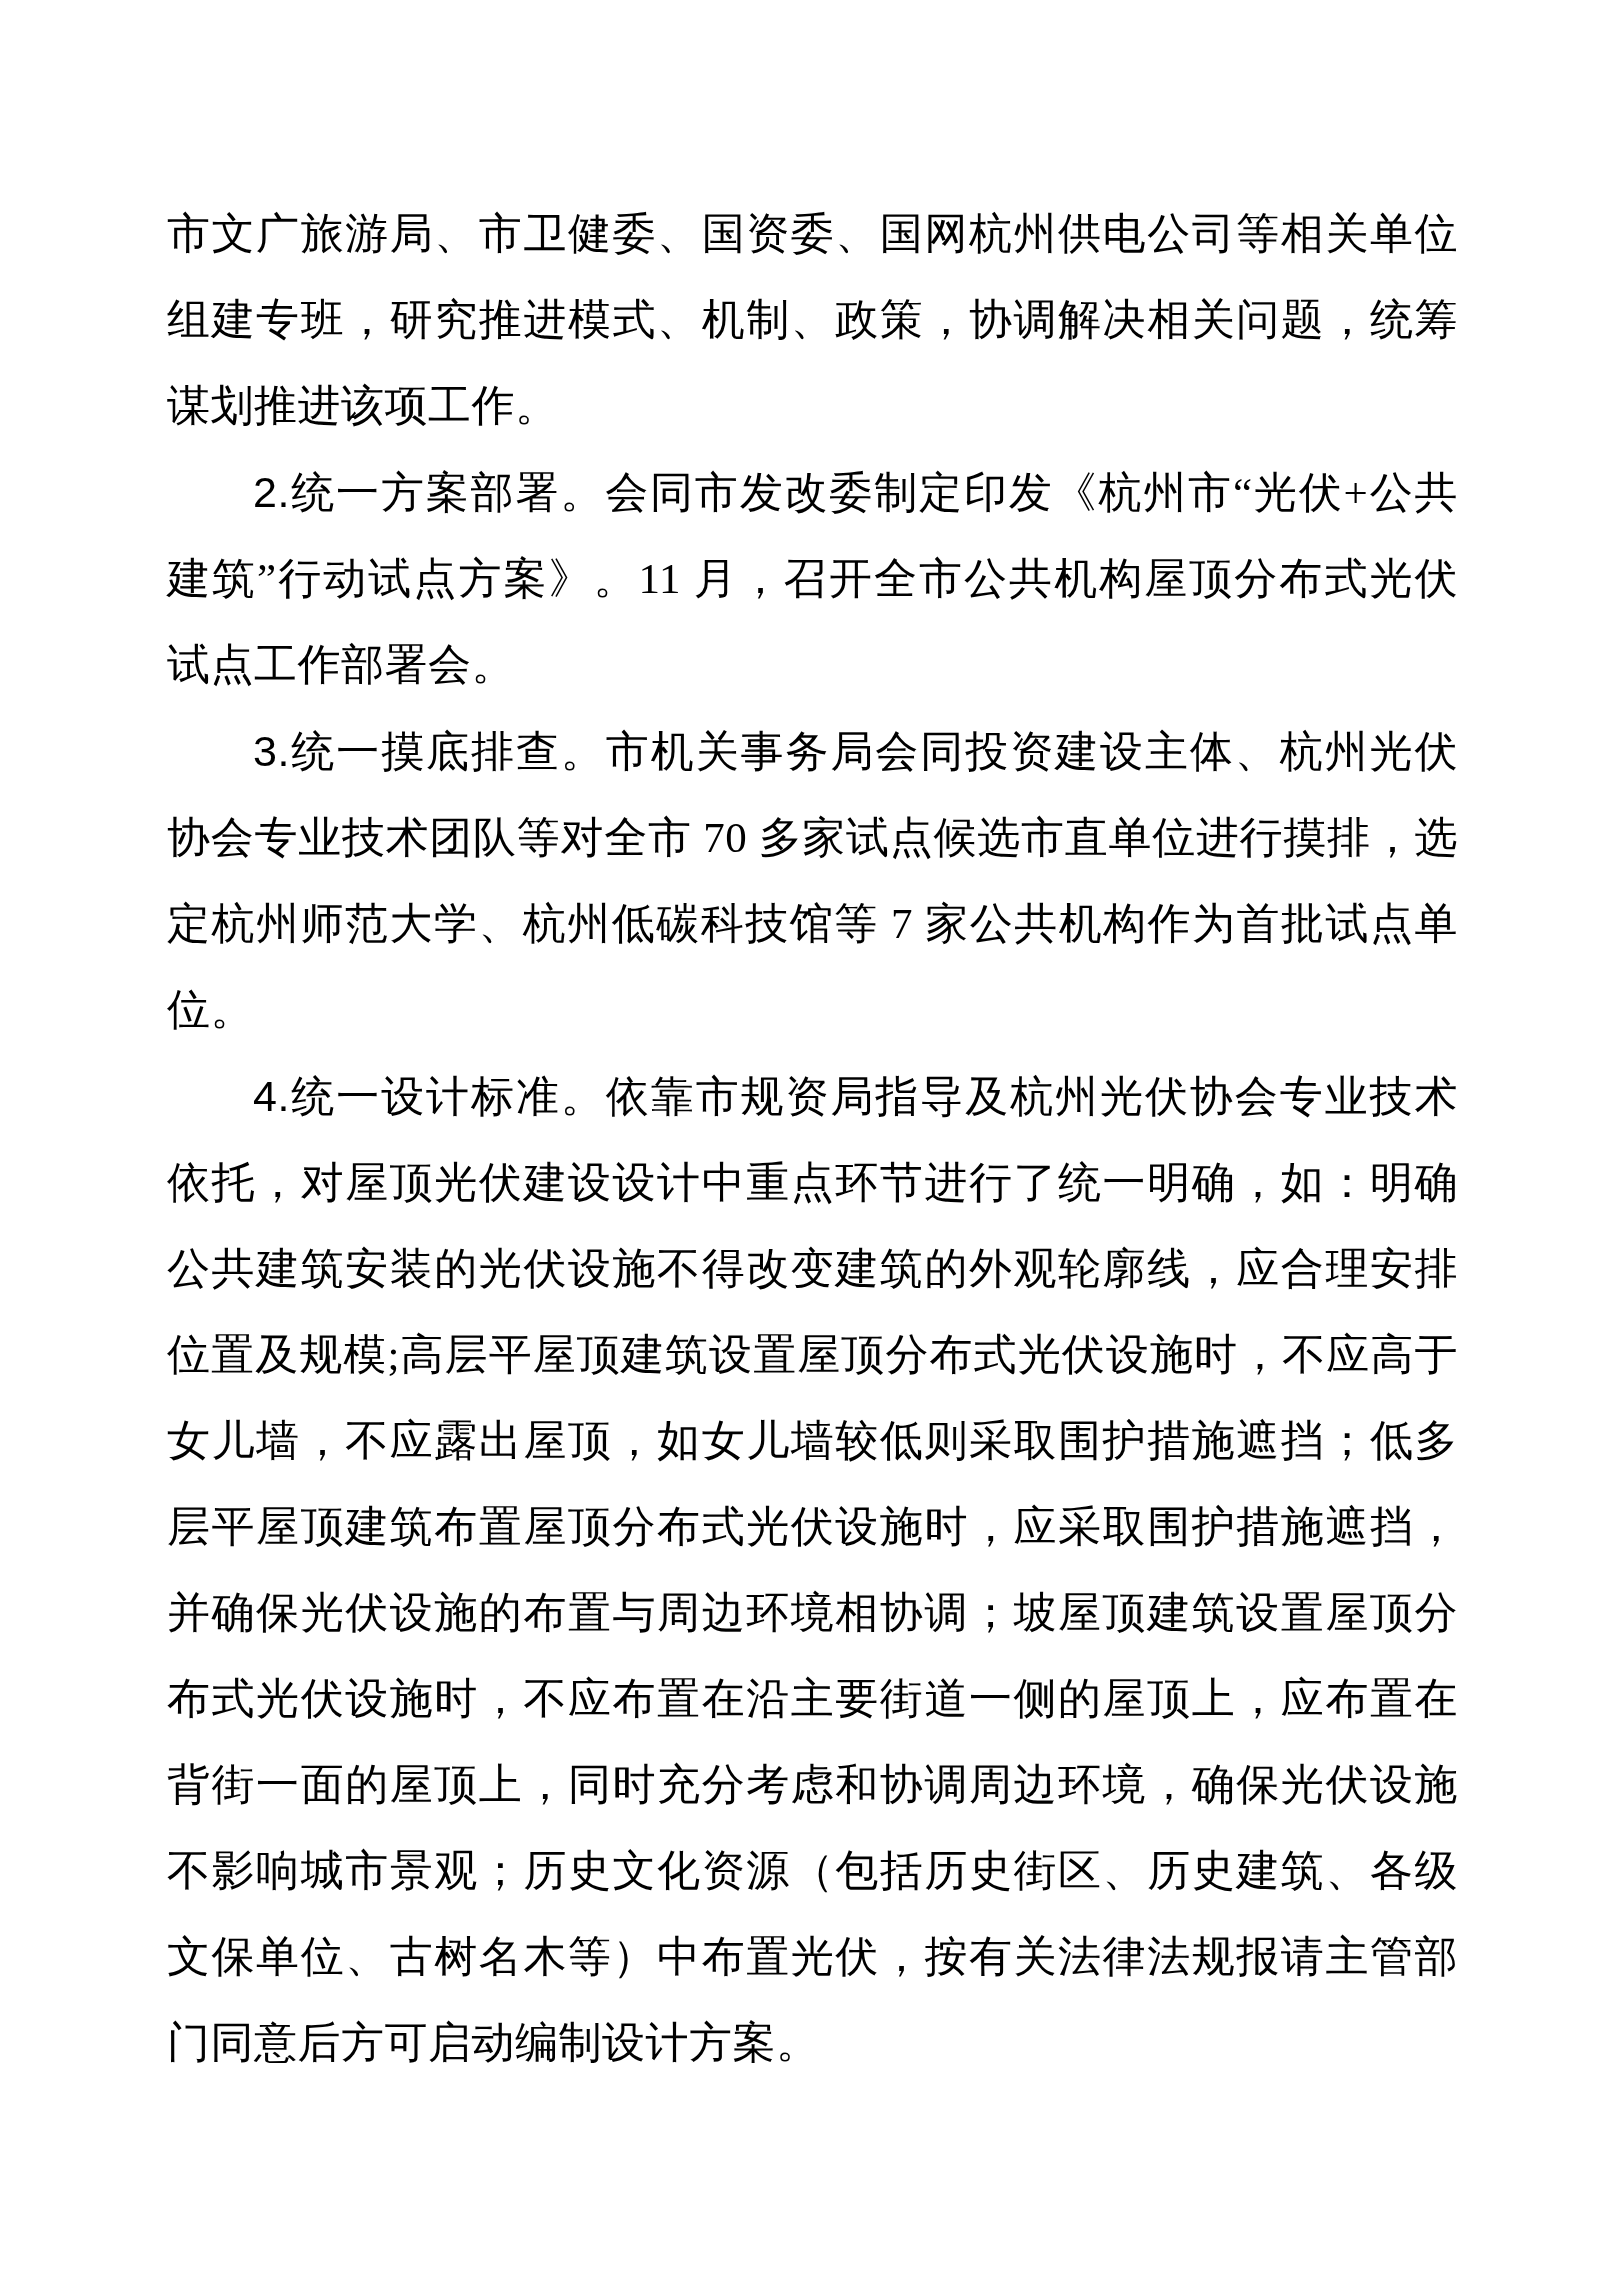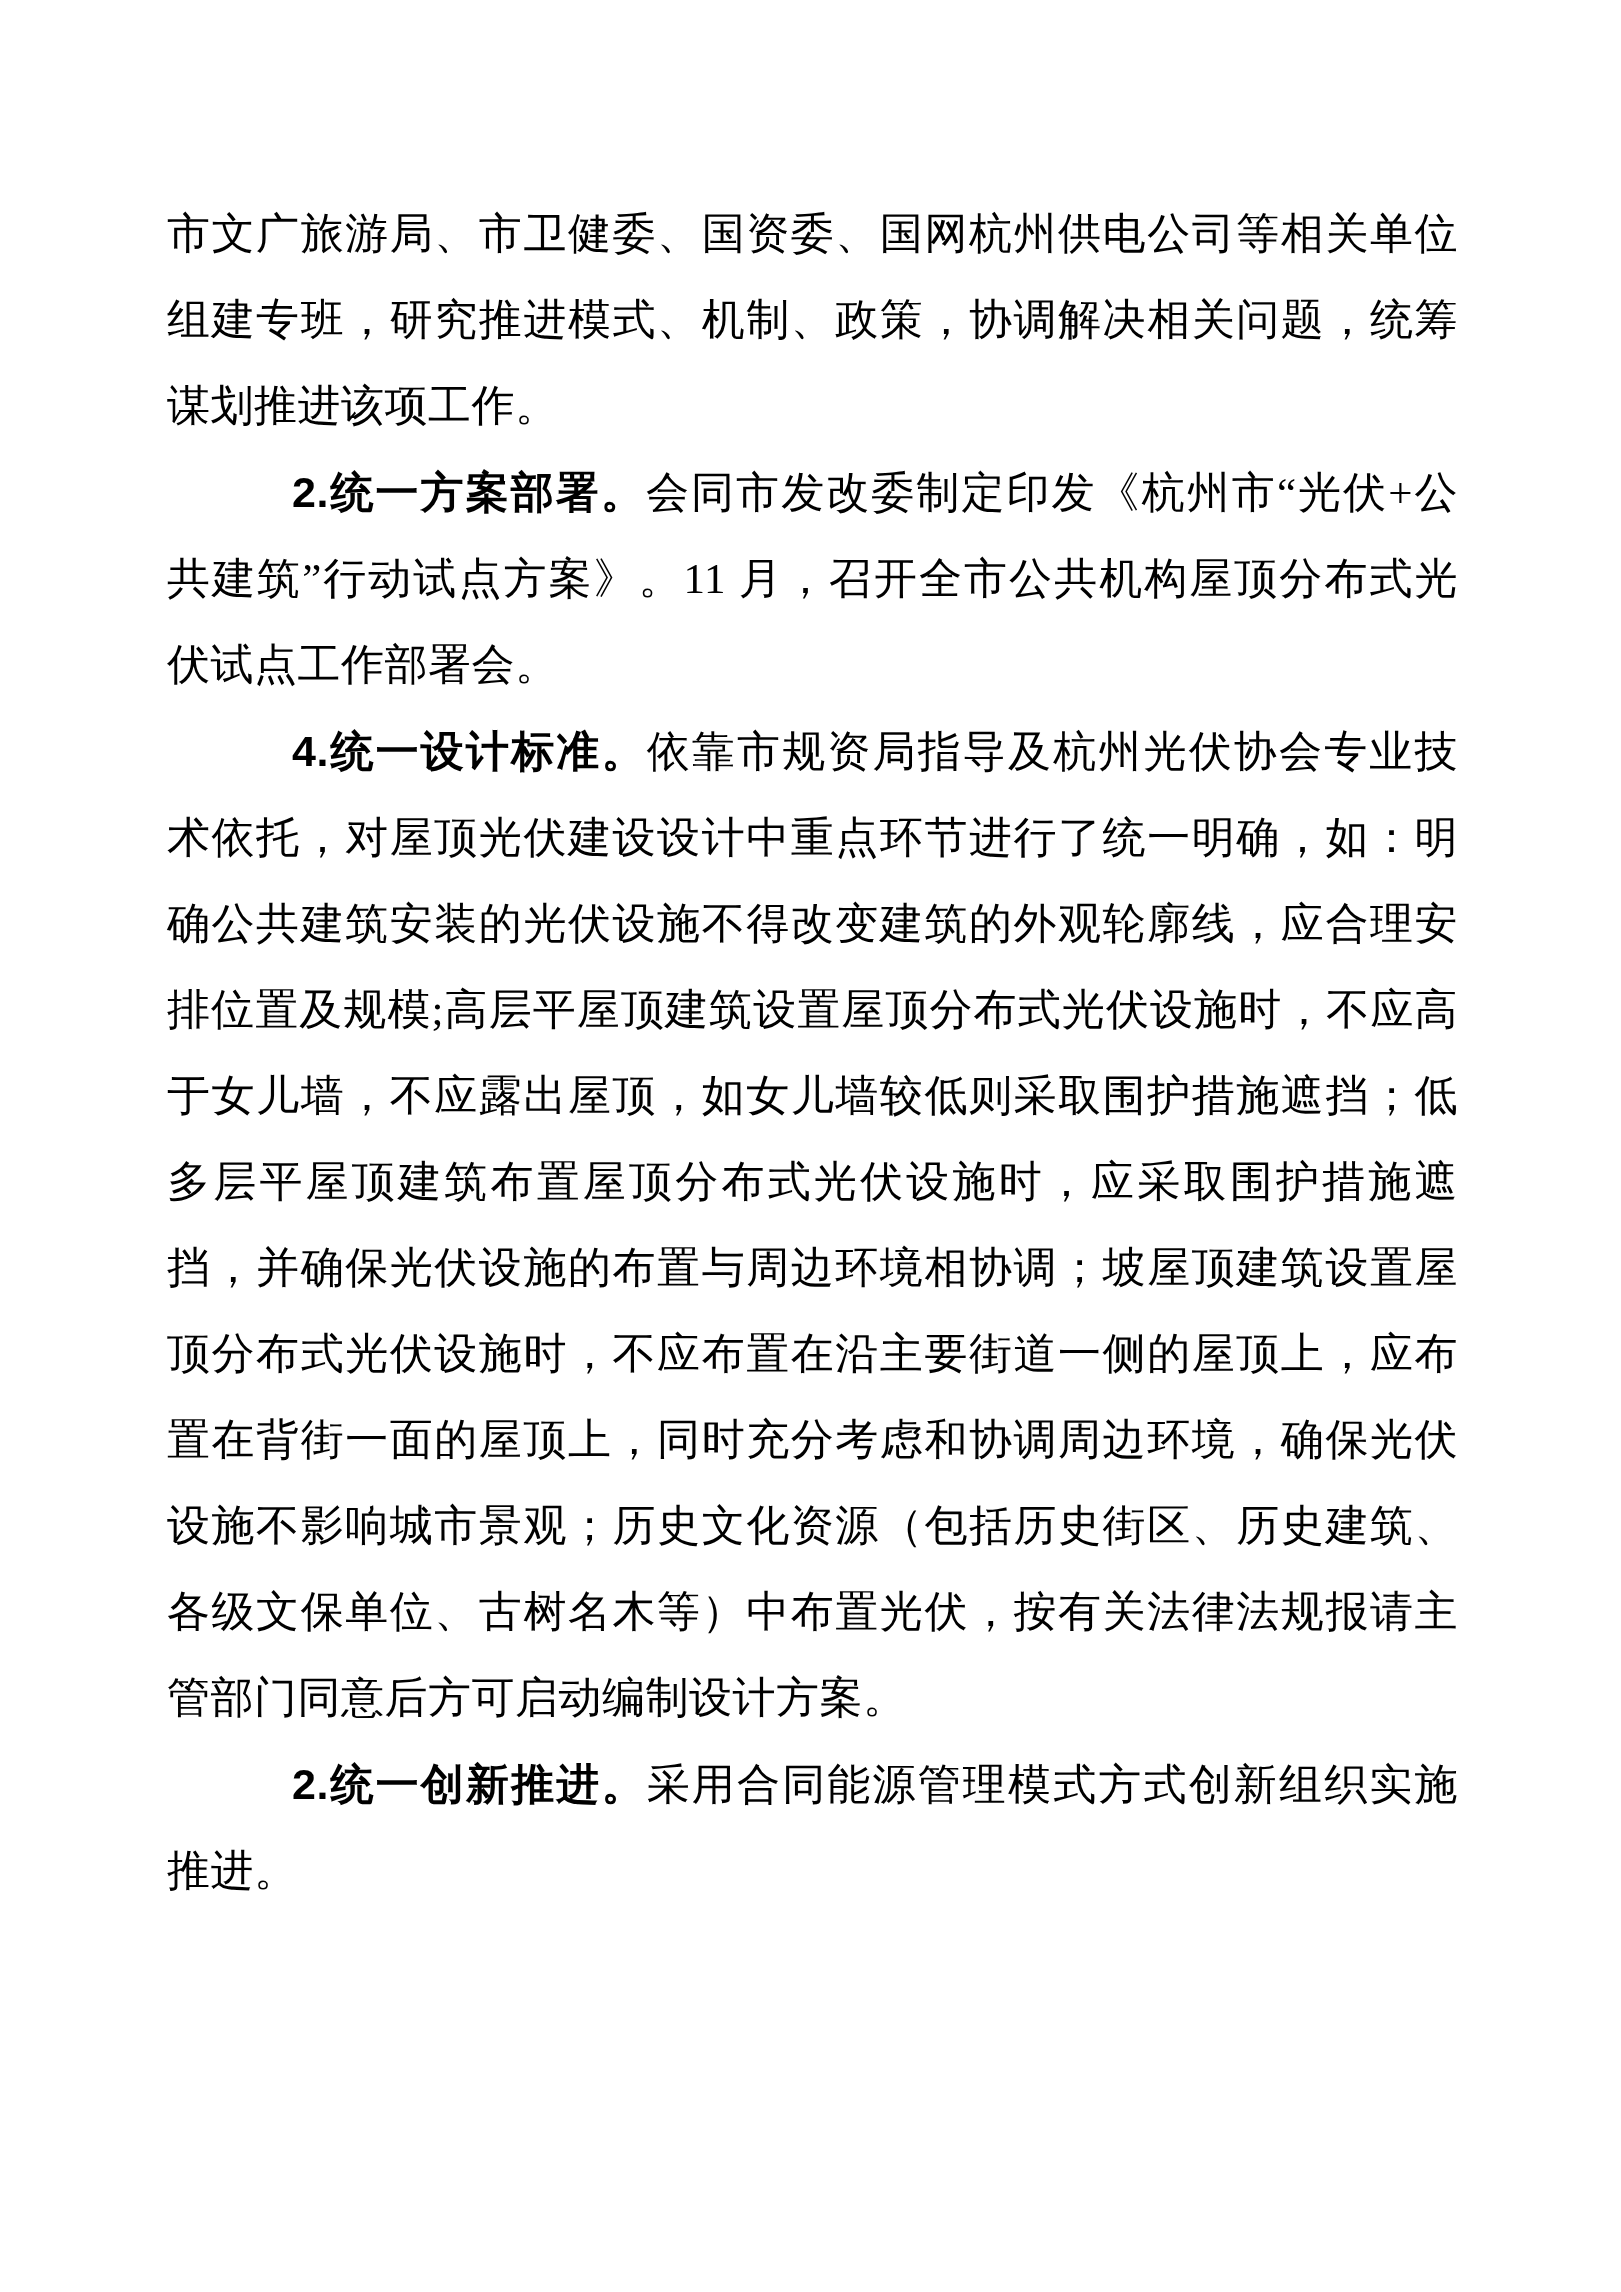--- a/index.html
+++ b/index.html
@@ -26,23 +26,22 @@
     font-size: 43px;
     line-height: 86px;
     text-align: justify;
     text-justify: inter-ideograph;
     letter-spacing: 0.5px;
   }
   .para.indent {
     text-indent: 2em;
   }
   .para .head {
-    font-weight: 700;
+    font-weight: 400;
     font-family: "Liberation Sans", sans-serif;
-    margin-left: 39px;
   }
   .page-number {
     position: absolute;
     left: 0;
     top: 2115px;
     width: 100%;
     text-align: center;
     font-size: 32px;
     font-family: "Liberation Sans", sans-serif;
     color: #000000;
@@ -51,20 +50,21 @@
 </head>
 <body>
 
 <div class="page">
   <div class="content">
 
     <p class="para"><span>市文广旅游局、市卫健委、国资委、国网杭州供电公司等相关单位组建专班，研究推进模式、机制、政策，协调解决相关问题，统筹谋划推进该项工作。</span></p>
 
     <p class="para indent"><span class="head">2.统一方案部署。</span><span>会同市发改委制定印发《杭州市“光伏+公共建筑”行动试点方案》。11 月，召开全市公共机构屋顶分布式光伏试点工作部署会。</span></p>
 
+    <p class="para indent"><span class="head">3.统一摸底排查。</span><span>市机关事务局会同投资建设主体、杭州光伏协会专业技术团队等对全市 70 多家试点候选市直单位进行摸排，选定杭州师范大学、杭州低碳科技馆等 7 家公共机构作为首批试点单位。</span></p>
 
     <p class="para indent"><span class="head">4.统一设计标准。</span><span>依靠市规资局指导及杭州光伏协会专业技术依托，对屋顶光伏建设设计中重点环节进行了统一明确，如：明确公共建筑安装的光伏设施不得改变建筑的外观轮廓线，应合理安排位置及规模;高层平屋顶建筑设置屋顶分布式光伏设施时，不应高于女儿墙，不应露出屋顶，如女儿墙较低则采取围护措施遮挡；低多层平屋顶建筑布置屋顶分布式光伏设施时，应采取围护措施遮挡，并确保光伏设施的布置与周边环境相协调；坡屋顶建筑设置屋顶分布式光伏设施时，不应布置在沿主要街道一侧的屋顶上，应布置在背街一面的屋顶上，同时充分考虑和协调周边环境，确保光伏设施不影响城市景观；历史文化资源（包括历史街区、历史建筑、各级文保单位、古树名木等）中布置光伏，按有关法律法规报请主管部门同意后方可启动编制设计方案。</span></p>
 
     <p class="para indent"><span class="head">2.统一创新推进。</span><span>采用合同能源管理模式方式创新组织实施推进。</span></p>
 
   </div>
 
   <div class="page-number">2</div>
 </div>
 

